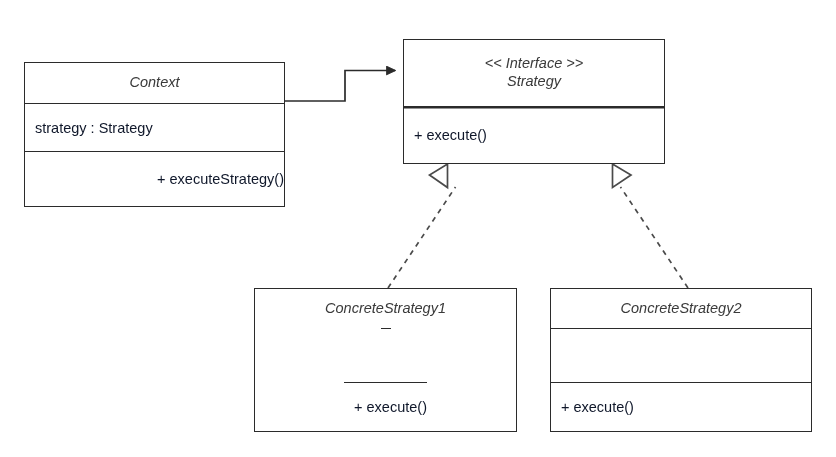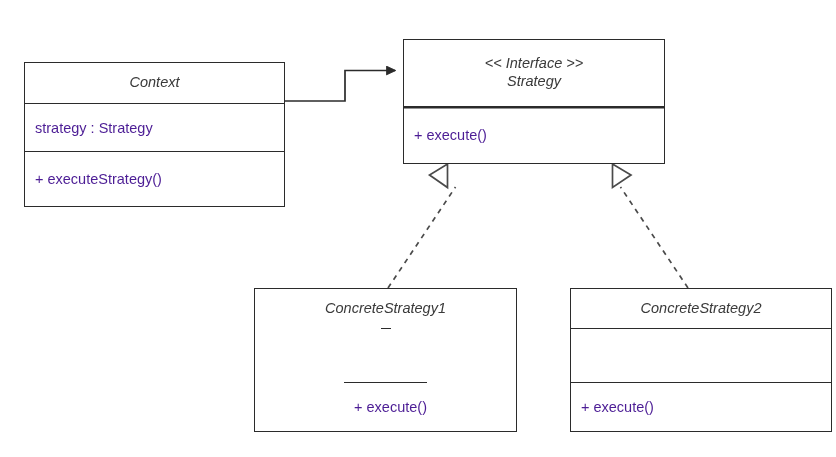--- a/index.html
+++ b/index.html
@@ -63,21 +63,21 @@
     font-size: 14.5px;
     color: #3a3a3a;
     line-height: 1.22;
     white-space: pre-line;
     text-align: center;
     width: 100%;
   }
   .member-text {
     font-style: normal;
     font-size: 14.5px;
-    color: #4c1d95;
+    color: #0f172a;
     white-space: nowrap;
   }
   .empty-text {
     font-size: 14.5px;
     color: #3a3a3a;
   }
 </style>
 </head>
 <body>
 
@@ -105,21 +105,21 @@
     </g>
   </svg>
 
   <div class="uml-class" style="left:24px; top:30px; width:261px; height:145px;margin-top:32px;">
     <div class="compartment c-title" style="height:40px;">
       <span class="title-text">Context</span>
     </div>
     <div class="compartment c-body divider-top" style="height:48px;">
       <span class="member-text">strategy : Strategy</span>
     </div>
-    <div class="compartment c-body divider-top" style="flex:1 1 auto;">
+    <div class="compartment c-body divider-top" style="flex:1 1 auto;justify-content:flex-end;">
       <span class="member-text">+ executeStrategy()</span>
     </div>
   </div>
 
   <div class="uml-class" style="left:403px; top:39px; width:262px; height:125px;">
     <div class="compartment c-title" style="height:66px;">
       <span class="title-text">&lt;&lt; Interface &gt;&gt;
 Strategy</span>
     </div>
     <div class="compartment c-body divider-double-top" style="flex:1 1 auto;">
@@ -132,21 +132,21 @@
       <span class="title-text">ConcreteStrategy1</span>
     </div>
     <div class="compartment c-body divider-top" style="height:54px;">
       <span class="empty-text"></span>
     </div>
     <div class="compartment c-body divider-top" style="flex:1 1 auto;">
       <span class="member-text">+ execute()</span>
     </div>
   </div>
 
-  <div class="uml-class" style="left:550px; top:288px; width:262px; height:144px;margin-left:20px;">
+  <div class="uml-class" style="left:550px; top:288px; width:262px; height:144px;">
     <div class="compartment c-title" style="height:39px;">
       <span class="title-text">ConcreteStrategy2</span>
     </div>
     <div class="compartment c-body divider-top" style="height:54px;">
       <span class="empty-text"></span>
     </div>
     <div class="compartment c-body divider-top" style="flex:1 1 auto;">
       <span class="member-text">+ execute()</span>
     </div>
   </div>

